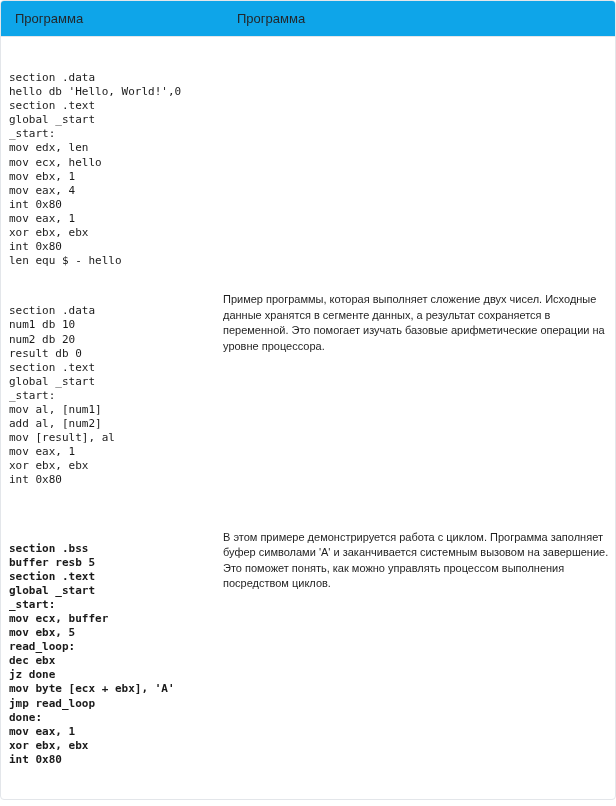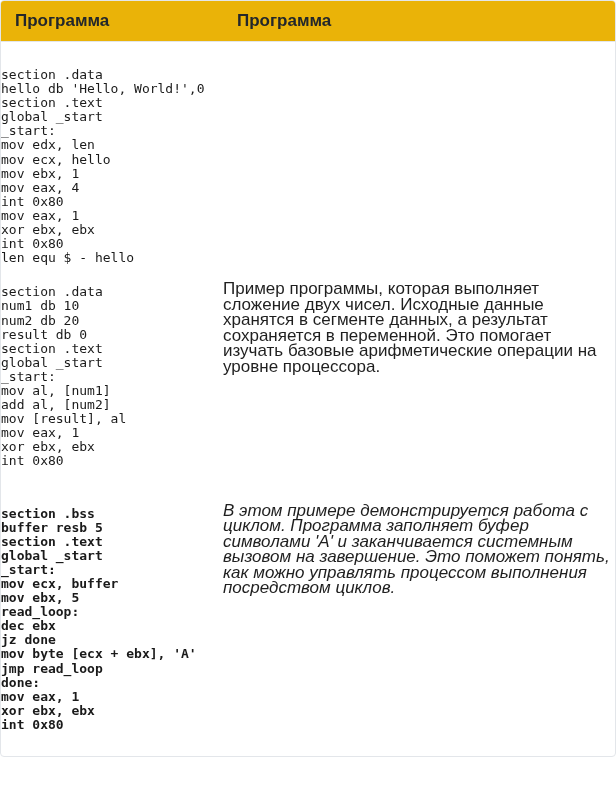--- a/index.html
+++ b/index.html
@@ -21,65 +21,65 @@
     border-radius: 4px;
     background: #ffffff;
     overflow: hidden;
   }
   table.prog-table {
     width: 100%;
     border-collapse: collapse;
     table-layout: fixed;
   }
   table.prog-table thead th {
-    background: #eab308;
+    background: #0ea5e9;
     border-bottom: 1px solid #e3e6ea;
     text-align: left;
-    font-size: 17px;
-    font-weight: bold;
+    font-size: 13px;
+    font-weight: normal;
     color: #23272b;
     padding: 10px 12px 10px 14px;
     font-family: "Liberation Sans", sans-serif;
   }
   table.prog-table th.col-program { width: 196px; }
   table.prog-table th.col-description { width: auto; }
 
   table.prog-table td {
     vertical-align: top;
     padding: 0;
     border: none;
   }
   td.cell-code {
     padding: 22px 10px 22px 14px;
     width: 196px;
   }
   td.cell-desc {
     padding: 22px 14px 22px 4px;
   }
   pre.code {
-    margin: 0;
+    margin: 8px;
     font-family: "DejaVu Sans Mono", "Liberation Mono", monospace;
-    font-size: 13px;
+    font-size: 11px;
     line-height: 14.1px;
     color: #1a1a1a;
     white-space: pre;
   }
   p.desc {
     margin: 0;
-    font-size: 17px;
+    font-size: 11px;
     line-height: 15.5px;
     color: #1f1f1f;
     font-family: "Liberation Sans", sans-serif;
   }
   .row-1 td.cell-code { padding-top: 26px; }
   .row-1 td.cell-desc { padding-top: 26px; }
   .row-2 td.cell-code { padding-top: 20px; padding-bottom: 18px; }
   .row-2 td.cell-desc { padding-top: 16px; }
   .row-3 td.cell-code { padding-top: 20px; padding-bottom: 24px; font-weight: bold; }
-  .row-3 td.cell-desc { padding-top: 16px; font-style: italic; }
+  .row-3 td.cell-desc { padding-top: 16px; }
 </style>
 </head>
 <body>
 
 <div class="table-wrap">
   <table class="prog-table">
     <thead>
       <tr>
         <th class="col-program">Программа</th>
         <th class="col-description">Программа</th>

